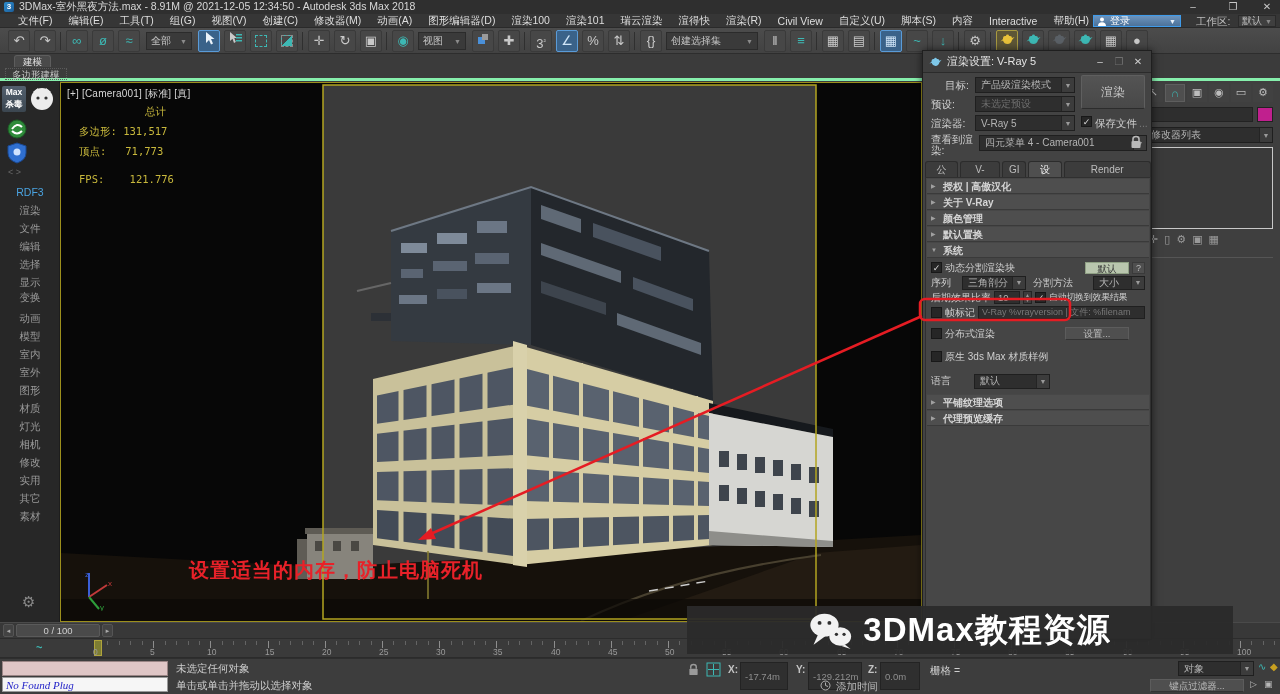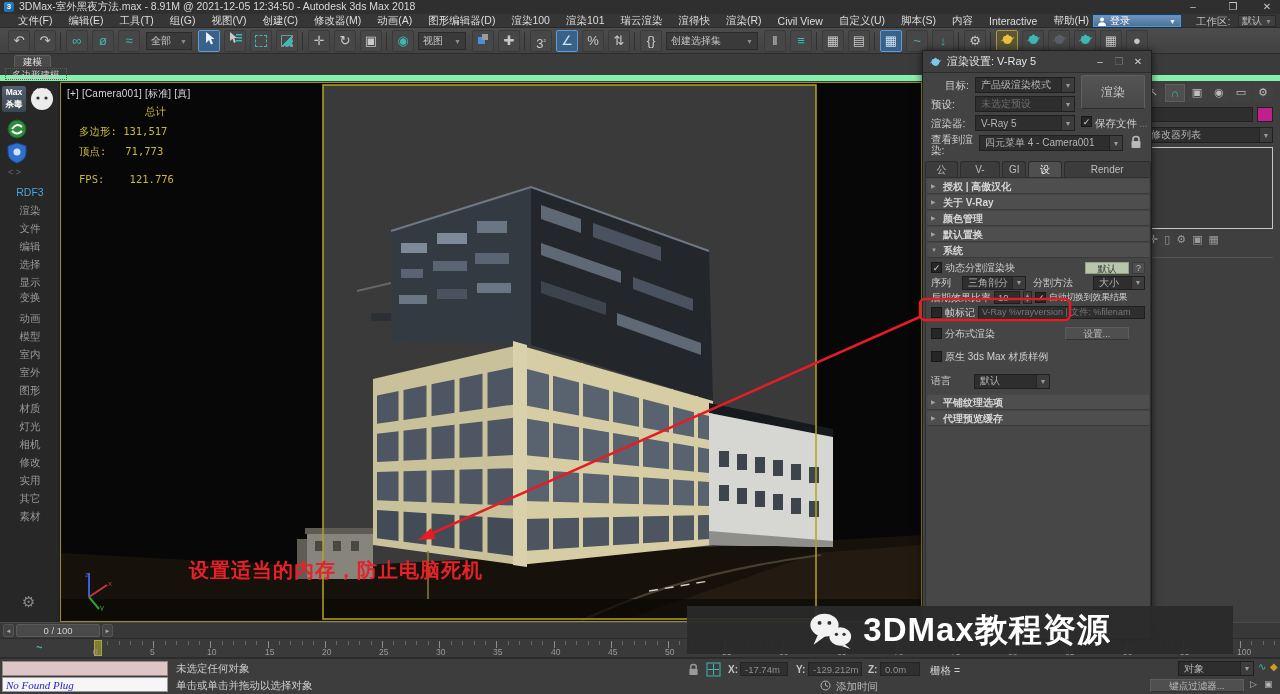--- a/index.html
+++ b/index.html
@@ -23,21 +23,21 @@
 
 .toolbar{left:0;top:28px;width:1280px;height:26px;background:linear-gradient(#4c4c4c,#424242);border-bottom:1px solid #2d2d2d}
 .ti{position:absolute;top:2px;width:22px;height:22px;background:#474747;border:1px solid #3a3a3a;border-radius:2px;color:#c9c9c9;font-size:13px;line-height:20px;text-align:center}
 .ti.teal{color:#3db8b4}
 .ti.on{background:#3a6289;border-color:#5a9bd8;color:#cfe4f7}
 .ti.onyellow{background:#5d5636;border-color:#a89a40}
 .tsep{position:absolute;top:4px;width:1px;height:18px;background:#2f2f2f}
 .tdd{position:absolute;top:4px;height:18px;background:#3a3a3a;border:1px solid #2b2b2b;display:flex;align-items:center;font-size:10px;color:#c5c5c5;padding:0 4px}
 .tdd .arr{margin-left:auto;font-size:7px;color:#8b8b8b;padding-left:5px}
 
-.ribbon{left:0;top:54px;width:1280px;height:27px;background:#3b3b3b;border-bottom:6px solid #86efac}
+.ribbon{left:0;top:54px;width:1280px;height:27px;background:#3b3b3b;border-bottom:3px solid #86efac}
 .ribbon .tab{position:absolute;left:14px;top:1px;padding:0 8px;height:12px;background:#4a4a4a;border:1px solid #5d5d5d;border-bottom:none;font-size:9.5px;line-height:11px;color:#e0e0e0}
 .ribbon .panel{position:absolute;left:5px;top:14px;padding:0 6px;height:12px;border:1px dotted #5a5a5a;font-size:9.5px;line-height:11px;color:#c8c8c8}
 
 .sidebar{left:0;top:81px;width:60px;height:541px;background:#272727;border-right:1px solid #1d1d1d}
 .sb-badge{position:absolute;left:2px;top:5px;width:24px;height:26px;background:linear-gradient(#53606e,#3b4650);border-radius:2px;text-align:center;color:#fff;font-size:8.5px;line-height:12px;font-weight:bold}
 .sb-item{position:absolute;left:0;width:60px;text-align:center;font-size:10.5px;color:#999}
 
 .viewport{left:60px;top:82px;width:862px;height:540px;background:#050505;border:1px solid #9c8f1c;overflow:hidden}
 .vplabel{position:absolute;left:6px;top:4px;font-size:10px;color:#d8d8d8;letter-spacing:.2px}
 .stats{position:absolute;left:18px;top:22px;color:#c8b83c;font-size:10.5px;font-family:"DejaVu Sans Mono","Liberation Mono",monospace}
@@ -79,21 +79,21 @@
 .ruler{left:0;top:639px;width:1280px;height:19px;background:#3a3a3a;border-bottom:1px solid #2b2b2b}
 .ruler .minor{position:absolute;left:96px;right:4px;top:2px;height:4px;background:repeating-linear-gradient(90deg,#646464 0 1px,transparent 1px 11.44px)}
 .ruler .major{position:absolute;left:96px;right:4px;top:2px;height:7px;background:repeating-linear-gradient(90deg,#8d8d8d 0 1px,transparent 1px 57.2px)}
 .rtick{position:absolute;top:8px;font-size:8.5px;color:#9a9a9a}
 .playhead{position:absolute;left:94px;top:1px;width:8px;height:16px;background:#7d7d33;border:1px solid #b0a43c}
 .statusbar{left:0;top:658px;width:1280px;height:36px;background:#3d3d3d;border-top:1px solid #2e2e2e}
 .listener-pink{position:absolute;left:2px;top:2px;width:166px;height:15px;background:#dfc6c6;border:1px solid #9a8585}
 .listener-white{position:absolute;left:2px;top:18px;width:166px;height:15px;background:#f6f6f6;border:1px solid #9a9a9a;font-family:"Liberation Serif","DejaVu Serif",serif;font-style:italic;font-size:11px;color:#2525c8;padding:0 3px;line-height:14px}
 .stxt{position:absolute;font-size:10.5px;color:#cfcfcf;white-space:nowrap}
 .coordlbl{position:absolute;top:5px;font-size:10px;color:#c4c4c4;font-weight:bold}
-.coordfld{position:absolute;top:3px;height:14px;background:#2f2f2f;border:1px solid #232323;font-size:9.5px;color:#8f8f8f;display:flex;align-items:center;padding:0 4px}
+.coordfld{position:absolute;top:3px;height:28px;background:#2f2f2f;border:1px solid #232323;font-size:9.5px;color:#8f8f8f;display:flex;align-items:center;padding:0 4px}
 
 .watermark{left:687px;top:606px;width:546px;height:48px;background:rgba(43,43,43,.94);z-index:60;display:flex;align-items:center;justify-content:center;gap:10px}
 .watermark .wm-text{color:#fff;font-size:33px;font-weight:bold;letter-spacing:1px;font-family:"Liberation Sans","DejaVu Sans",sans-serif}
 
 .redoverlay{left:0;top:0;width:1280px;height:694px;z-index:70;pointer-events:none}
 .scene{position:absolute;left:0;top:0}
 </style>
 </head>
 <body>
 
@@ -410,21 +410,21 @@
     <div class="bigbtn">渲染</div>
     <span class="lbl" style="left:8px;top:66px">渲染器:</span>
     <div class="dd" style="left:52px;top:64px;width:100px">
         <span>V-Ray 5</span>
         <span class="arr">▼</span>
       </div>
     <span class="cb on abs" style="left:158px;top:65px"></span>
     <span class="lbl" style="left:172px;top:66px">保存文件</span>
     <span class="lbl" style="left:216px;top:66px;color:#777">...</span>
     <span class="lbl" style="left:8px;top:83px;width:46px;line-height:11px;display:inline-block">查看到渲染:</span>
-    <div class="dd" style="left:56px;top:84px;width:144px">
+    <div class="dd" style="left:56px;top:84px;width:168px">
         <span>四元菜单 4 - Camera001</span>
         <span class="arr">▼</span>
       </div>
     <svg class="abs" style="left:207px;top:84px" width="12" height="15" viewBox="0 0 12 15">
         <path d="M3,6 L3,4 Q3,1.5 6,1.5 Q9,1.5 9,4 L9,6" stroke="#b8b8b8" stroke-width="1.6" fill="none"></path>
         <rect x="1.5" y="6" width="9" height="7" rx="1" fill="#b8b8b8"></rect>
       </svg>
     <div class="tabs">
       <span class="tab">公用</span>
       <span class="tab">V-Ray</span>

